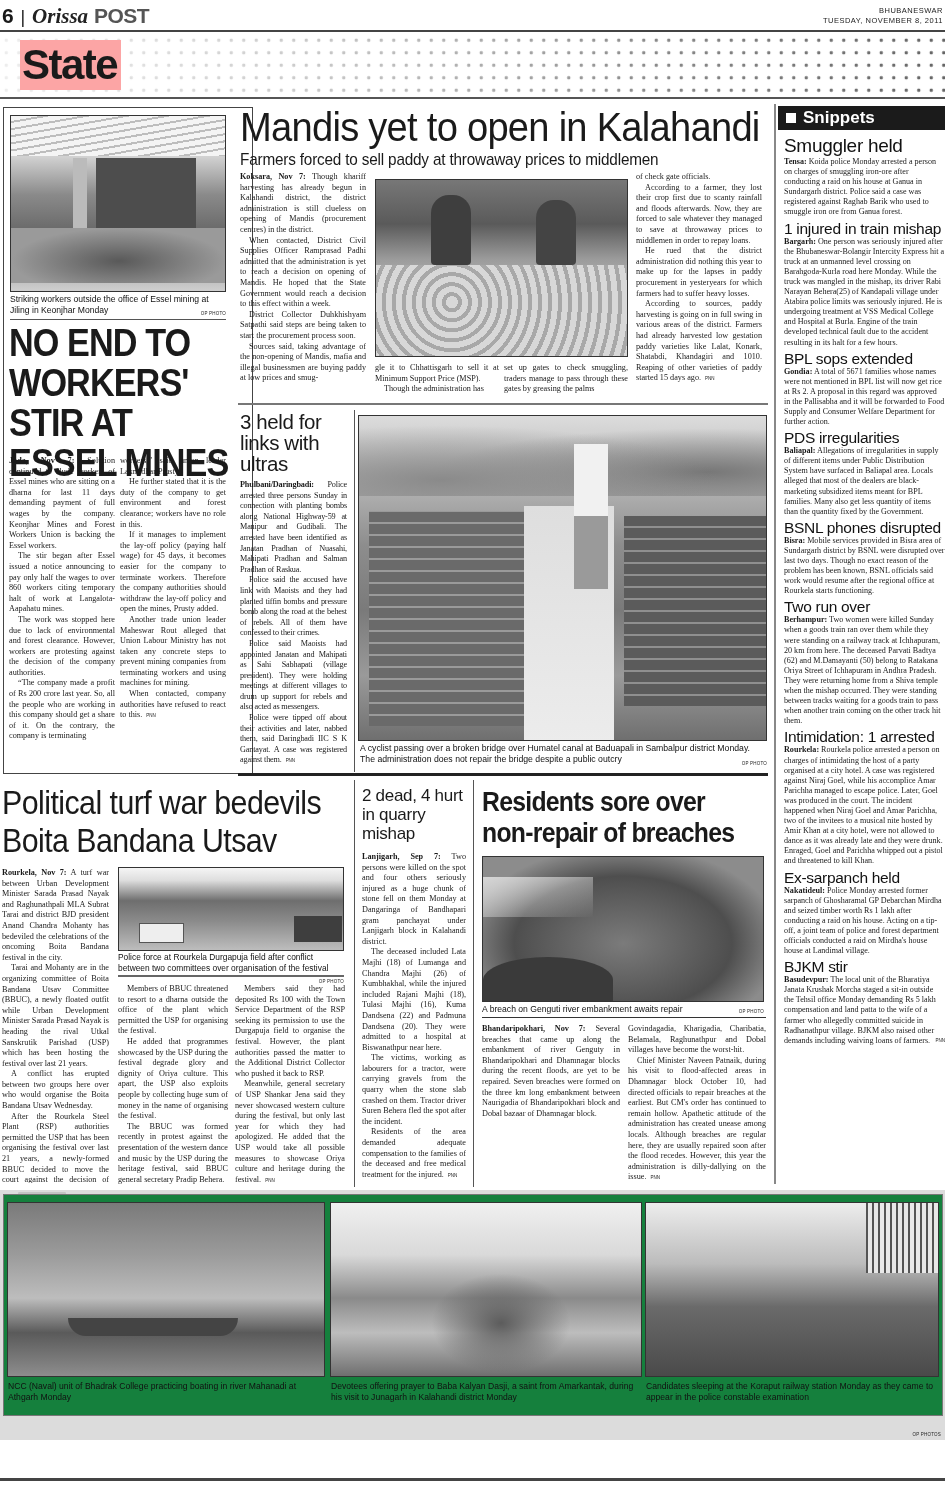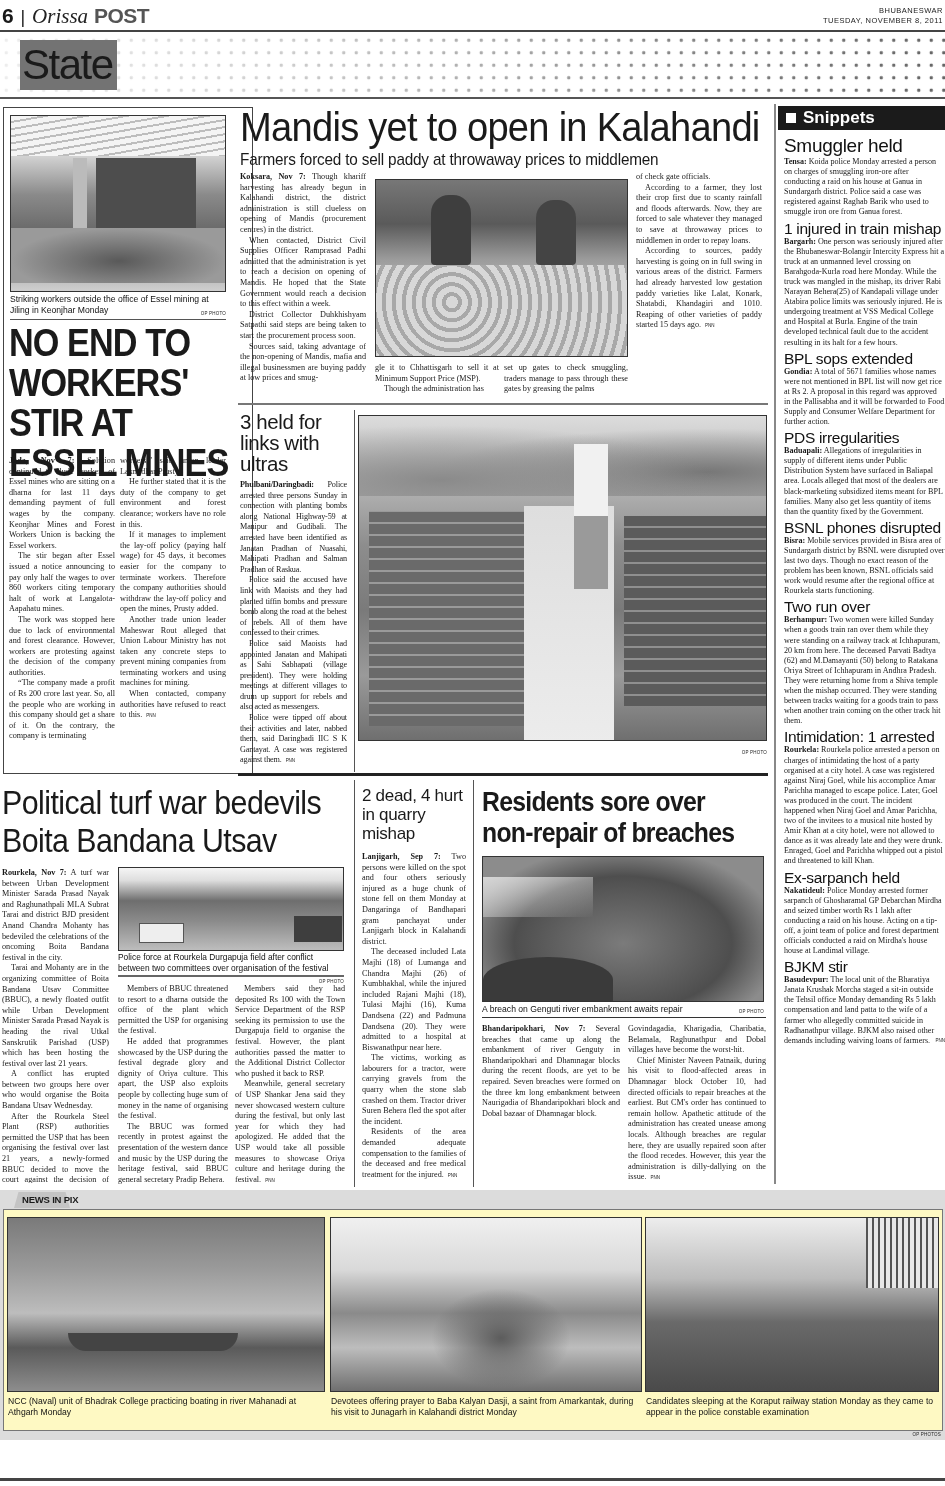--- a/index.html
+++ b/index.html
@@ -21,31 +21,31 @@
 .sn-b{font-size:8.1px;line-height:10.1px;margin-bottom:2px}
 .sn-b b{font-weight:bold}
 </style>
 </head>
 <body>
 
 <div class="abs" style="left:0;top:0;width:945px;height:100px">
   <div class="abs sans" style="left:2px;top:4px;font-size:21px;font-weight:bold;line-height:24px;white-space:nowrap">
     <span>6</span>
     <span style="font-weight:normal;font-size:18px;margin:0 1px">|</span>
-    <span style="font-family:'Liberation Serif',serif;font-style:italic;font-weight:normal;color:#222">Orissa</span>
+    <span style="font-family:'Liberation Serif',serif;font-style:italic;font-weight:bold;color:#222">Orissa</span>
     <span style="color:#555;letter-spacing:-.5px">POST</span>
   </div>
   <div class="abs sans" style="right:2px;top:6px;text-align:right;font-size:7.5px;line-height:9.5px;letter-spacing:.5px;color:#222">
     <div>BHUBANESWAR</div>
     <div>TUESDAY, NOVEMBER 8, 2011</div>
   </div>
   <div class="hrule" style="left:0;top:30px;width:945px;height:2px;background:#444"></div>
   <div class="abs" style="left:0;top:34px;width:945px;height:62px;background-image:radial-gradient(circle,#666 1.6px,transparent 2px);background-size:12.5px 12.5px;-webkit-mask-image:linear-gradient(90deg,rgba(0,0,0,.25),#000);mask-image:linear-gradient(90deg,rgba(0,0,0,.25),#000)"></div>
   <div class="abs" style="left:0;top:34px;width:945px;height:62px;background:linear-gradient(90deg,rgba(255,255,255,.55),rgba(255,255,255,0) 70%)"></div>
-  <div class="abs sans" style="left:20px;top:40px;font-size:42px;font-weight:normal;line-height:50px;letter-spacing:-1.5px;background:#737373;padding:0 4px 0 2px">State</div>
+  <div class="abs sans" style="left:20px;top:40px;font-size:42px;font-weight:bold;line-height:50px;letter-spacing:-1.5px;background:#fca5a5;padding:0 4px 0 2px">State</div>
   <div class="hrule" style="left:0;top:97px;width:945px;height:2px;background:#555"></div>
 </div>
 
 <div class="abs" style="left:3px;top:107px;width:250px;height:667px;border:1px solid #444">
   <div class="photo" style="left:6px;top:7px;width:216px;height:177px;background:linear-gradient(180deg,#eee 0%,#dcdcdc 20%,#8a8a8a 45%,#6a6a6a 65%,#a9a9a9 85%,#cfcfcf 100%)">
     <div class="abs" style="left:0;top:0;width:216px;height:40px;background:repeating-linear-gradient(170deg,#f4f4f4 0 5px,#bdbdbd 5px 7px)"></div>
     <div class="abs" style="left:62px;top:42px;width:14px;height:100px;background:#bbb"></div>
     <div class="abs" style="left:85px;top:42px;width:100px;height:70px;background:#4d4d4d"></div>
     <div class="abs" style="left:0;top:112px;width:216px;height:55px;background:radial-gradient(ellipse at 50% 60%,#595959,#9a9a9a 70%)"></div>
   </div>
@@ -87,20 +87,21 @@
   <div class="abs bt" style="left:137px;top:259px;width:124px;height:37px">
     <p class="first">gle it to Chhattisgarh to sell it at Minimum Support Price (MSP).</p>
     <p>Though the administration has</p>
   </div>
   <div class="abs bt" style="left:266px;top:259px;width:124px;height:37px">
     <p class="first">set up gates to check smuggling, traders manage to pass through these gates by greasing the palms</p>
   </div>
   <div class="abs bt" style="left:398px;top:68px;width:126px;height:228px">
     <p class="first">of check gate officials.</p>
     <p>According to a farmer, they lost their crop first due to scanty rainfall and floods afterwards. Now, they are forced to sale whatever they managed to save at throwaway prices to middlemen in order to repay loans.</p>
+    <p>He rued that the district administration did nothing this year to make up for the lapses in paddy procurement in yesteryears for which farmers had to suffer heavy losses.</p>
     <p><span>According to sources, paddy harvesting is going on in full swing in various areas of the district. Farmers had already harvested low gestation paddy varieties like Lalat, Konark, Shatabdi, Khandagiri and 1010. Reaping of other varieties of paddy started 15 days ago.</span><span class="pnn">PNN</span></p>
   </div>
 </div>
 <div class="hrule" style="left:238px;top:403px;width:530px;height:2px;background:#777"></div>
 
 <div class="abs" style="left:240px;top:410px;width:112px;height:360px">
   <div class="abs sans" style="left:0;top:1px;width:112px;font-size:20.5px;line-height:21px;letter-spacing:-.4px">3 held for links with ultras</div>
   <div class="abs bt" style="left:0;top:70px;width:107px;height:290px;letter-spacing:-.15px">
     <p class="first"><b>Phulbani/Daringbadi:</b> <span>Police arrested three persons Sunday in connection with planting bombs along National Highway-59 at Manipur and Gudibali. The arrested have been identified as Janatan Pradhan of Nuasahi, Mahipati Pradhan and Salman Pradhan of Raskua.</span></p>
     <p>Police said the accused have link with Maoists and they had planted tiffin bombs and pressure bomb along the road at the behest of rebels. All of them have confessed to their crimes.</p>
@@ -111,20 +112,21 @@
 <div class="vrule" style="left:354px;top:410px;height:362px"></div>
 
 <div class="photo" style="left:358px;top:415px;width:409px;height:326px;background:linear-gradient(180deg,#dcdcdc 0%,#b7b7b7 20%,#8d8d8d 40%,#7a7a7a 60%,#9a9a9a 80%,#6f6f6f 100%)">
   <div class="abs" style="left:0;top:0;width:409px;height:80px;background:radial-gradient(ellipse at 20% 80%,#8a8a8a,transparent 60%),radial-gradient(ellipse at 85% 70%,#777,transparent 55%)"></div>
   <div class="abs" style="left:10px;top:95px;width:165px;height:215px;background:repeating-linear-gradient(0deg,#6a6a6a 0 10px,#9a9a9a 10px 12px)"></div>
   <div class="abs" style="left:265px;top:100px;width:144px;height:190px;background:repeating-linear-gradient(0deg,#5b5b5b 0 10px,#8f8f8f 10px 12px)"></div>
   <div class="abs" style="left:165px;top:90px;width:90px;height:236px;background:linear-gradient(180deg,#dedede,#ececec)"></div>
   <div class="abs" style="left:215px;top:28px;width:34px;height:145px;background:linear-gradient(180deg,#f1f1f1 0,#f1f1f1 50%,#9a9a9a 50%)"></div>
 </div>
 <div class="abs cap" style="left:360px;top:743px;width:407px;font-size:8.7px">
+  <span>A cyclist passing over a broken bridge over Humatel canal at Baduapali in Sambalpur district Monday. The administration does not repair the bridge despite a public outcry</span>
   <span class="credit" style="margin-top:5px">OP PHOTO</span>
 </div>
 <div class="hrule" style="left:238px;top:773px;width:530px;height:3px;background:#222"></div>
 
 <div class="abs" style="left:774px;top:104px;width:170px;height:1080px;border-left:2px solid #888">
   <div class="abs sans" style="left:2px;top:2px;width:168px;height:24px;background:#1b1b1b;color:#fff;font-size:17px;font-weight:bold;line-height:24px;padding-left:8px;white-space:nowrap">
     <span style="display:inline-block;width:10px;height:10px;background:#fff;margin-right:7px;vertical-align:0"></span><span>Snippets</span>
   </div>
   <div class="abs" style="left:8px;top:30px;width:161px">
     <div>
@@ -134,21 +136,21 @@
     <div>
         <div class="sn-h">1 injured in train mishap</div>
         <div class="sn-b"><b>Bargarh:</b> <span>One person was seriously injured after the Bhubaneswar-Bolangir Intercity Express hit a truck at an unmanned level crossing on Barahgoda-Kurla road here Monday. While the truck was mangled in the mishap, its driver Rabi Narayan Behera(25) of Kandapali village under Atabira police limits was seriously injured. He is undergoing treatment at VSS Medical College and Hospital at Burla. Engine of the train developed technical fault due to the accident resulting in its halt for a few hours.</span></div>
       </div>
     <div>
         <div class="sn-h">BPL sops extended</div>
         <div class="sn-b"><b>Gondia:</b> <span>A total of 5671 families whose names were not mentioned in BPL list will now get rice at Rs 2. A proposal in this regard was approved in the Pallisabha and it will be forwarded to Food Supply and Consumer Welfare Department for further action.</span></div>
       </div>
     <div>
         <div class="sn-h">PDS irregularities</div>
-        <div class="sn-b"><b>Baduapali:</b> <span>Allegations of irregularities in supply of different items under Public Distribution System have surfaced in Baliapal area. Locals alleged that most of the dealers are black-marketing subsidized items meant for BPL families. Many also get less quantity of items than the quantity fixed by the Government.</span></div>
+        <div class="sn-b"><b>Baliapal:</b> <span>Allegations of irregularities in supply of different items under Public Distribution System have surfaced in Baliapal area. Locals alleged that most of the dealers are black-marketing subsidized items meant for BPL families. Many also get less quantity of items than the quantity fixed by the Government.</span></div>
       </div>
     <div>
         <div class="sn-h">BSNL phones disrupted</div>
         <div class="sn-b"><b>Bisra:</b> <span>Mobile services provided in Bisra area of Sundargarh district by BSNL were disrupted over last two days. Though no exact reason of the problem has been known, BSNL officials said work would resume after the regional office at Rourkela starts functioning.</span></div>
       </div>
     <div>
         <div class="sn-h">Two run over</div>
         <div class="sn-b"><b>Berhampur:</b> <span>Two women were killed Sunday when a goods train ran over them while they were standing on a railway track at Ichhapuram, 20 km from here. The deceased Parvati Badtya (62) and M.Damayanti (50) belong to Ratakana Oriya Street of Ichhapuram in Andhra Pradesh. They were returning home from a Shiva temple when the mishap occurred. They were standing between tracks waiting for a goods train to pass when another train coming on the other track hit them.</span></div>
       </div>
     <div>
@@ -223,21 +225,21 @@
   <div class="abs bt" style="left:148px;top:238px;width:138px;height:162px">
     <p class="first">Govindagadia, Kharigadia, Charibatia, Belamala, Raghunathpur and Dobal villages have become the worst-hit.</p>
     <p><span>Chief Minister Naveen Patnaik, during his visit to flood-affected areas in Dhamnagar block October 10, had directed officials to repair breaches at the earliest. But CM's order has continued to remain hollow. Apathetic attitude of the administration has created unease among locals. Although breaches are regular here, they are usually repaired soon after the flood recedes. However, this year the administration is dilly-dallying on the issue.</span><span class="pnn">PNN</span></p>
   </div>
 </div>
 
 <div class="hrule" style="left:60px;top:1191px;width:885px;height:1px;background:#888"></div>
 <div class="abs" style="left:0;top:1190px;width:945px;height:250px;background:#dcdcdc">
   <div class="abs sans" style="left:14px;top:2px;width:56px;height:16px;background:#c4c4c4;clip-path:polygon(8% 0,92% 0,100% 100%,0 100%)"></div>
   <div class="abs sans" style="left:22px;top:4px;font-size:9.5px;font-weight:bold;letter-spacing:-.2px;white-space:nowrap">NEWS IN PIX</div>
-  <div class="abs" style="left:3px;top:19px;width:940px;height:222px;background:#fef9c3;border:1px solid #777">
+  <div class="abs" style="left:3px;top:4px;width:940px;height:222px;background:#15803d;border:1px solid #777">
     <div class="photo" style="left:3px;top:7px;width:318px;height:175px;background:linear-gradient(180deg,#7a7a7a 0%,#9b9b9b 30%,#bdbdbd 55%,#5a5a5a 75%,#8d8d8d 100%)">
       <div class="abs" style="left:60px;top:115px;width:170px;height:18px;background:#444;border-radius:0 0 40px 40px"></div>
     </div>
     <div class="photo" style="left:326px;top:7px;width:312px;height:175px;background:linear-gradient(180deg,#f0f0f0 0%,#d9d9d9 30%,#8a8a8a 55%,#bdbdbd 75%,#6f6f6f 100%)">
       <div class="abs" style="left:100px;top:70px;width:140px;height:100px;background:radial-gradient(ellipse,#5c5c5c,transparent 70%)"></div>
     </div>
     <div class="photo" style="left:641px;top:7px;width:294px;height:175px;background:linear-gradient(180deg,#ededed 0%,#bcbcbc 35%,#6a6a6a 60%,#4a4a4a 100%)">
       <div class="abs" style="left:220px;top:0;width:74px;height:70px;background:repeating-linear-gradient(90deg,#555 0 2px,#e8e8e8 2px 6px)"></div>
     </div>
     <div class="abs cap" style="left:4px;top:186px;width:316px;font-size:8.6px;line-height:11px">NCC (Naval) unit of Bhadrak College practicing boating in river Mahanadi at Athgarh Monday</div>

